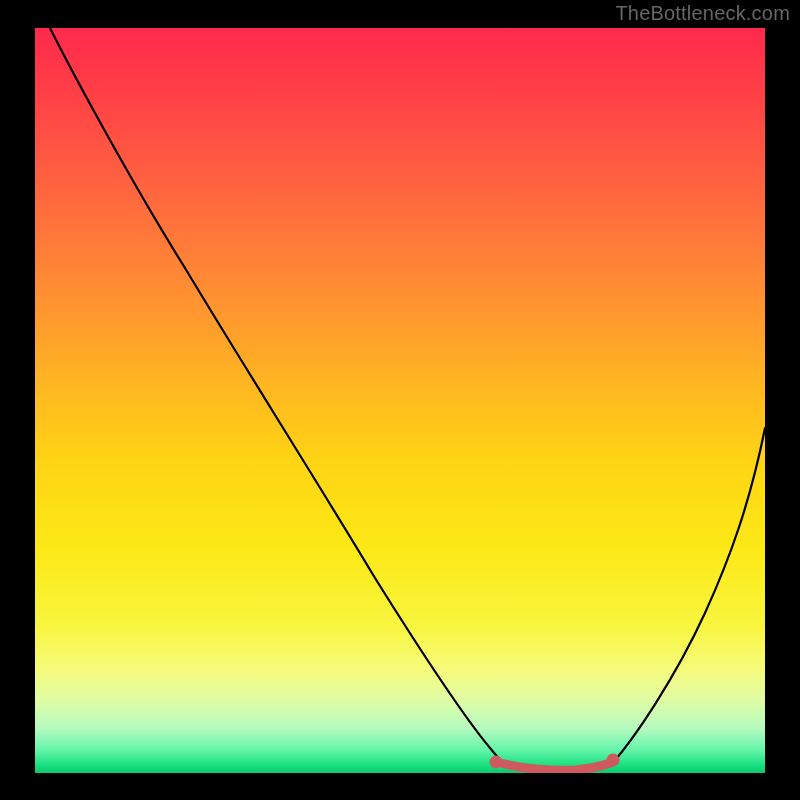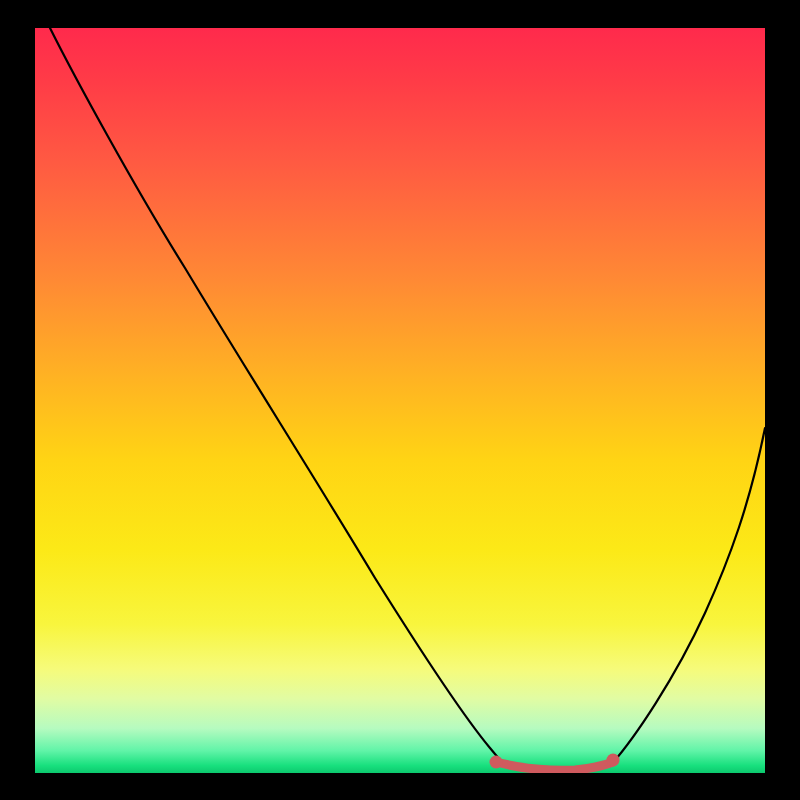--- a/index.html
+++ b/index.html
@@ -55,20 +55,21 @@
     top: 0;
     width: 730px;
     height: 745px;
   }
 </style>
 </head>
 <body>
 
 <div class="canvas">
 
+  <div class="watermark">TheBottleneck.com</div>
 
   <div class="plot-area">
     <svg class="curve" viewBox="0 0 730 745" preserveAspectRatio="none">
       <path d="M 15 0
                C 40 50, 100 160, 150 240
                C 210 340, 280 450, 340 550
                C 390 630, 430 690, 455 720
                L 470 738" fill="none" stroke="#000" stroke-width="2.2" stroke-linecap="round"></path>
       <path d="M 575 738
                C 600 710, 640 650, 670 585

